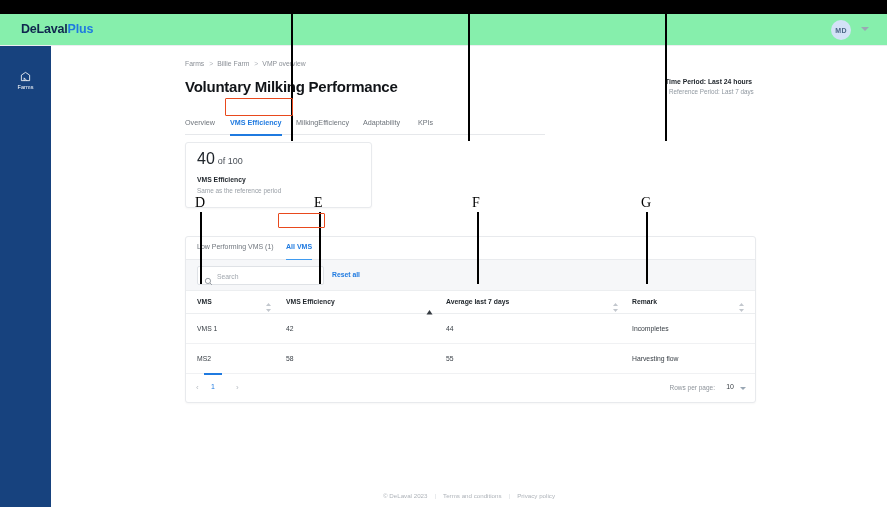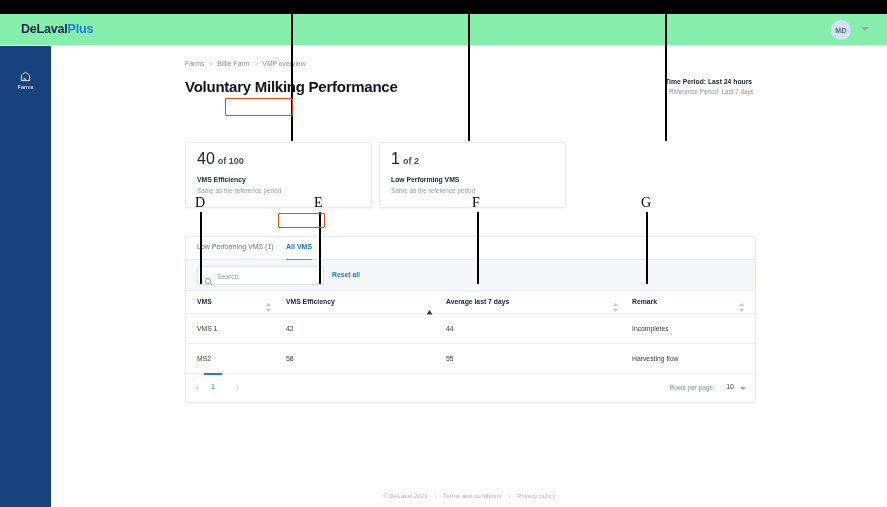--- a/index.html
+++ b/index.html
@@ -131,21 +131,21 @@
     border: 1px solid #e8eaed;
     border-radius: 3px;
     box-shadow: 0 1px 2px rgba(0,0,0,0.035);
   }
   .card-num {
     position: absolute; left: 11px; top: 8px;
     font-size: 16px; color: #20262c; font-weight: 300;
     line-height: 1; white-space: nowrap;
   }
   .card-num .of {
-    font-size: 9px; color: #4a5058; margin-left: 3px; font-weight: 700;
+    font-size: 9px; color: #4a5058; margin-left: 3px; font-weight: 400;
   }
   .card-label {
     position: absolute; left: 11px; top: 33px;
     font-size: 6.8px; font-weight: bold; color: #1d2329; white-space: nowrap;
   }
   .card-sub {
     position: absolute; left: 11px; top: 44px;
     font-size: 6.4px; color: #9aa0a7; white-space: nowrap;
   }
 
@@ -320,34 +320,36 @@
         <span>Farms</span><span class="sep">&gt;</span><span>Billie Farm</span><span class="sep bc-last">&gt;</span><span>VMP overview</span>
       </div>
 
       <div class="page-title">Voluntary Milking Performance</div>
 
       <div class="period">
         <div class="period-main">Time Period: Last 24 hours</div>
         <div class="period-sub">Reference Period: Last 7 days</div>
       </div>
 
+      <div class="tabs">
+        <div class="tab" style="left:0px;">Overview</div>
+        <div class="tab active" style="left:45px;">VMS Efficiency</div>
+        <div class="tab" style="left:111px;">MilkingEfficiency</div>
+        <div class="tab" style="left:178px;">Adaptability</div>
+        <div class="tab" style="left:233px;">KPIs</div>
+      </div>
 
       <div class="cards">
 
         <div class="card" style="left:0px;">
           <div class="card-num"><span>40</span><span class="of">of 100</span></div>
           <div class="card-label">VMS Efficiency</div>
           <div class="card-sub">Same as the reference period</div>
         </div>
 
-        <div class="card" style="left:194px;">
-          <div class="card-num"><span>1</span><span class="of">of 2</span></div>
-          <div class="card-label">Low Performing VMS</div>
-          <div class="card-sub">Same as the reference period</div>
-        </div>
 
 
       </div>
 
       <div class="panel">
 
         <div class="subtabs">
           <div class="subtab" style="left:11px;">Low Performing VMS (1)</div>
           <div class="subtab active" style="left:100px;">All VMS</div>
         </div>

